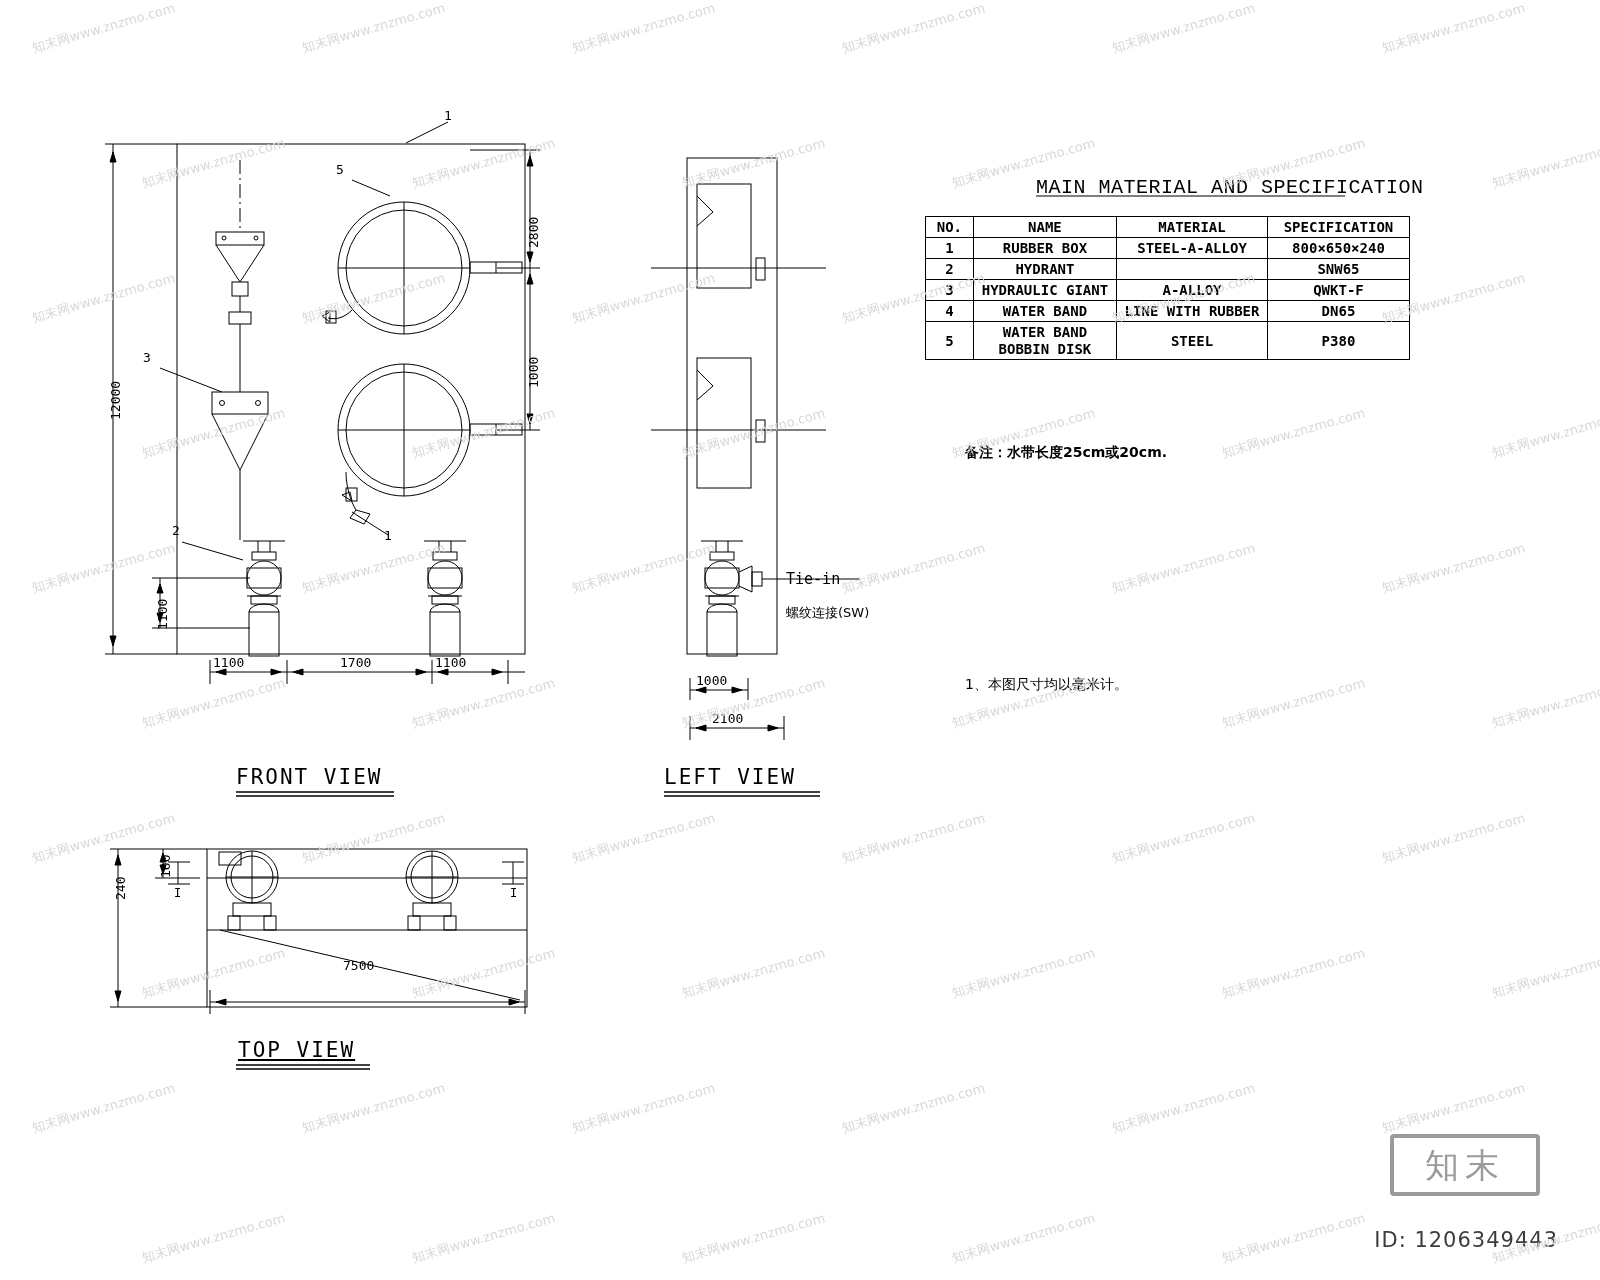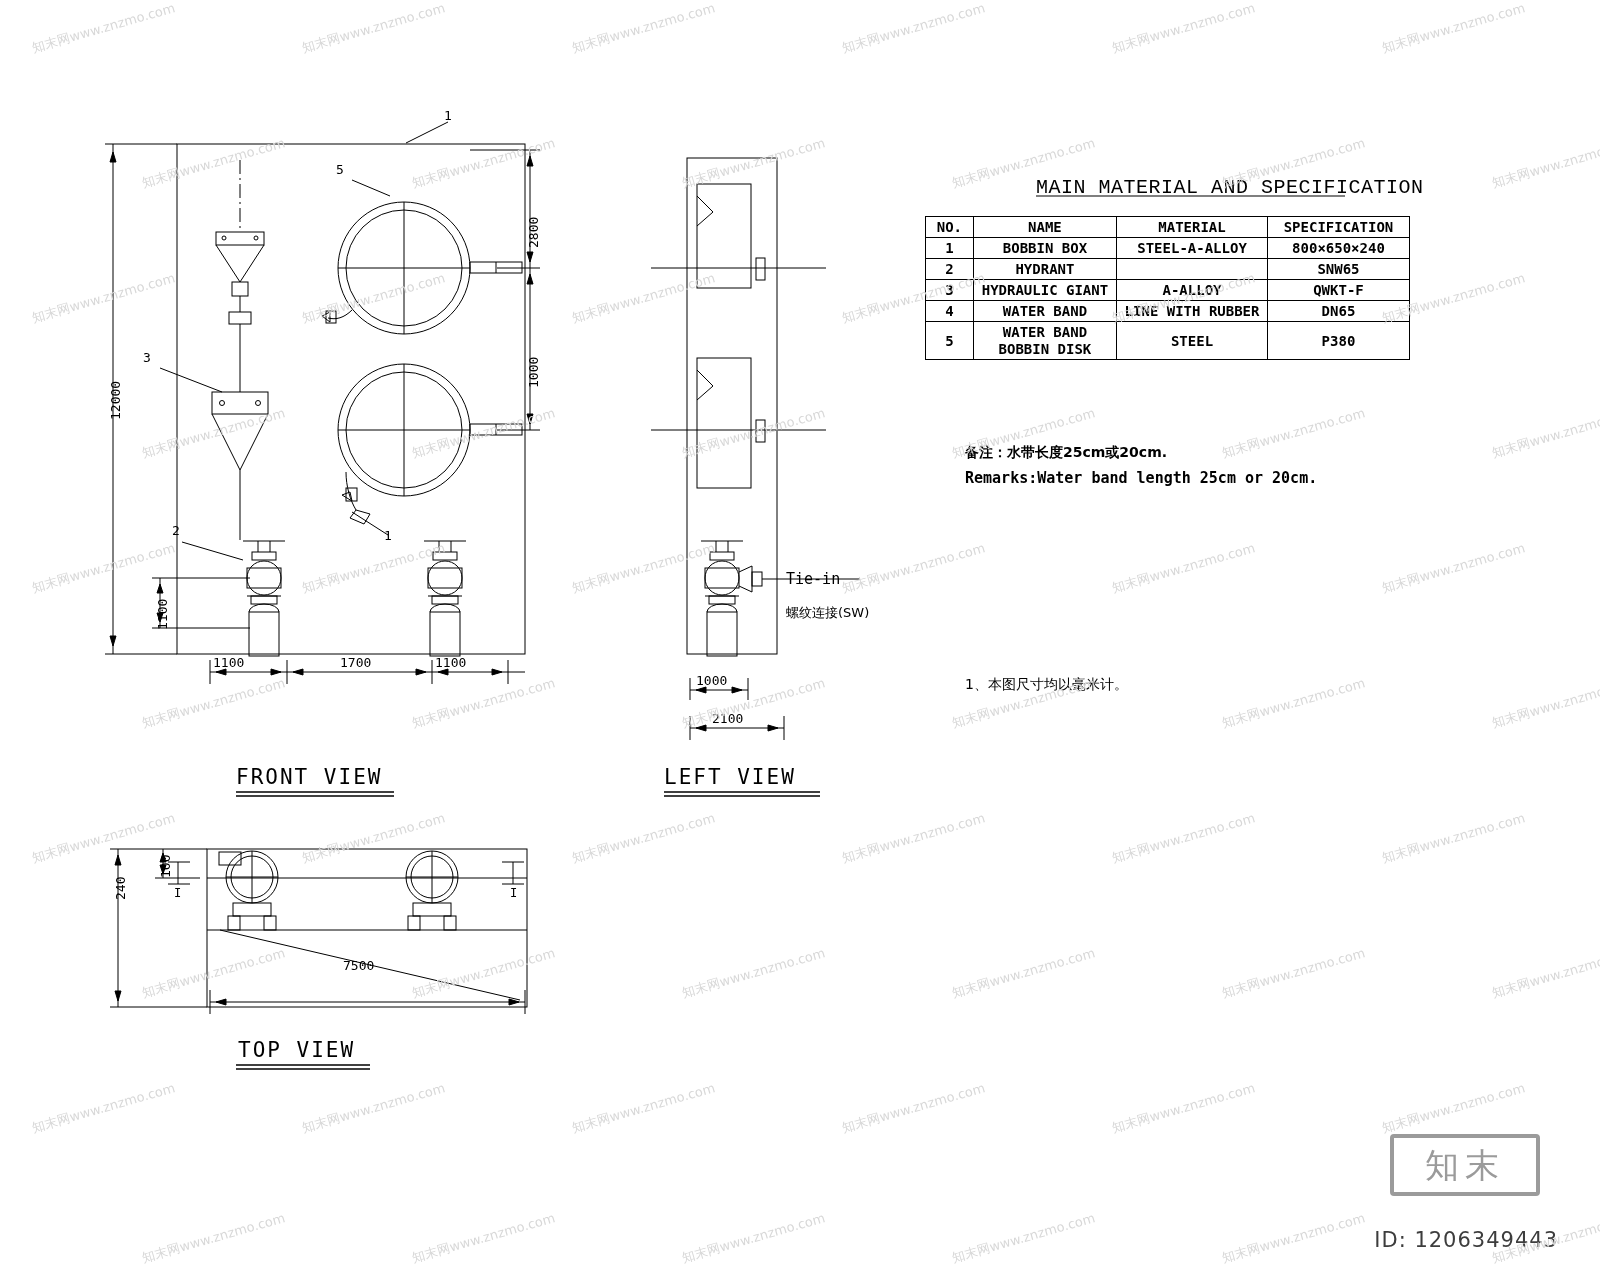--- a/index.html
+++ b/index.html
@@ -354,37 +354,37 @@
   <div class="lbl" style="left:712px; top:711px;">2100</div>
 
   <div class="lbl vert" style="left:113px; top:900px;">240</div>
   <div class="lbl vert" style="left:158px; top:878px;">100</div>
   <div class="lbl" style="left:343px; top:958px;">7500</div>
   <div class="lbl" style="left:174px; top:886px; font-size:12px;">I</div>
   <div class="lbl" style="left:510px; top:886px; font-size:12px;">I</div>
 
   <div class="viewtitle" style="left:236px; top:765px;">FRONT VIEW</div>
   <div class="viewtitle" style="left:664px; top:765px;">LEFT VIEW</div>
-  <div class="viewtitle" style="left:238px; top:1038px;">TOP VIEW</div>
+  <div class="viewtitle" style="left:238px; top:1038px;text-decoration:underline;">TOP VIEW</div>
 
   <div class="tbl-title" style="left:1036px; top:176px;">MAIN MATERIAL AND SPECIFICATION</div>
 
   <table class="spec" style="left:925px; top:216px; width:485px;">
     <thead>
       <tr>
         <th style="width:40px;">NO.</th>
         <th style="width:148px;">NAME</th>
         <th style="width:160px;">MATERIAL</th>
         <th style="width:137px;">SPECIFICATION</th>
       </tr>
     </thead>
     <tbody>
       <tr>
         <td>1</td>
-        <td>BOBBIN BOX</td>
+        <td>RUBBER BOX</td>
         <td>STEEL-A-ALLOY</td>
         <td>800×650×240</td>
       </tr>
       <tr>
         <td>2</td>
         <td>HYDRANT</td>
         <td></td>
         <td>SNW65</td>
       </tr>
       <tr>
@@ -404,21 +404,20 @@
         <td style="white-space:pre-line;">WATER BAND
 BOBBIN DISK</td>
         <td>STEEL</td>
         <td>P380</td>
       </tr>
     </tbody>
   </table>
 
   <div class="note-block" style="left:965px; top:440px;font-weight:bold;">
     <div class="note-cn">备注：水带长度25cm或20cm.</div>
-    <div>Remarks:Water band length 25cm or 20cm.</div>
   </div>
 
   <div class="note-block" style="left:965px; top:672px;">
     <div class="note-cn">1、本图尺寸均以毫米计。</div>
   </div>
 
   <div class="brand">
     <div class="brand-box"></div>
     <div class="brand-text">知末</div>
   </div>

